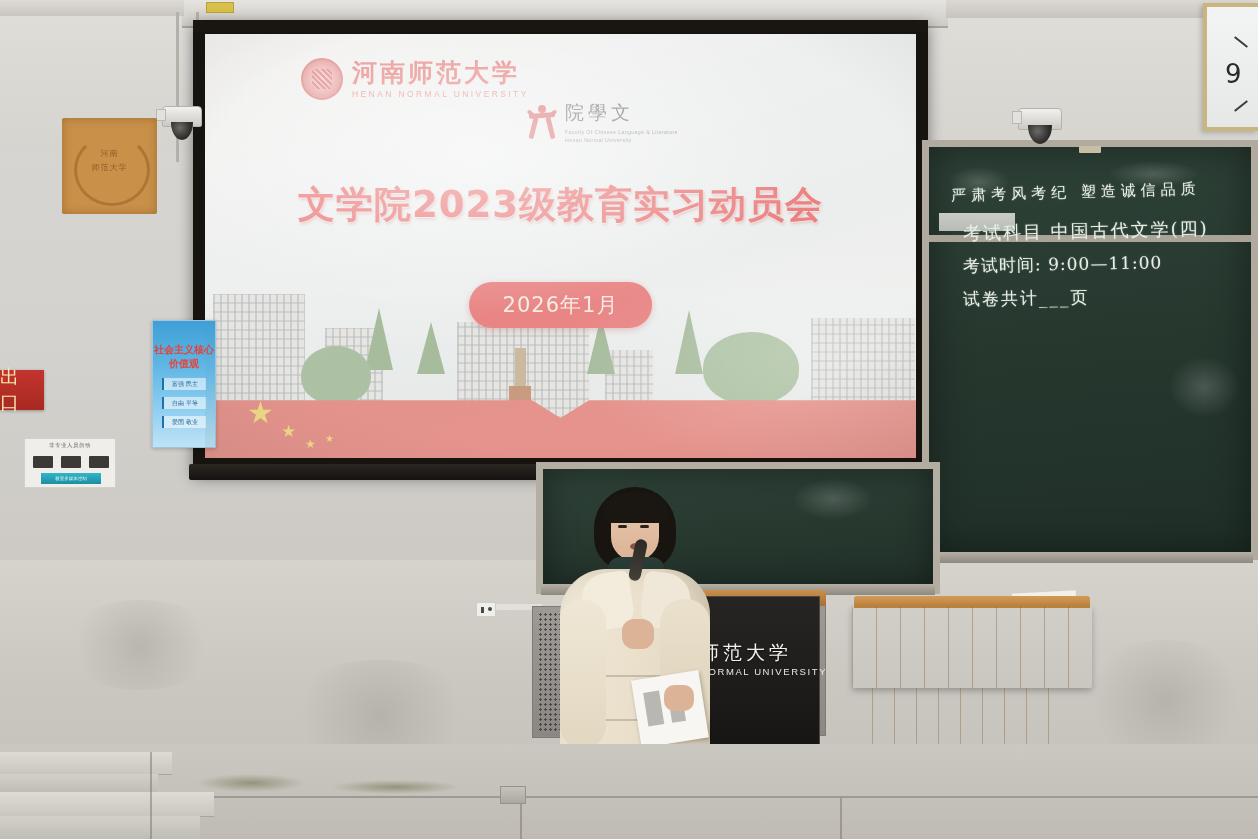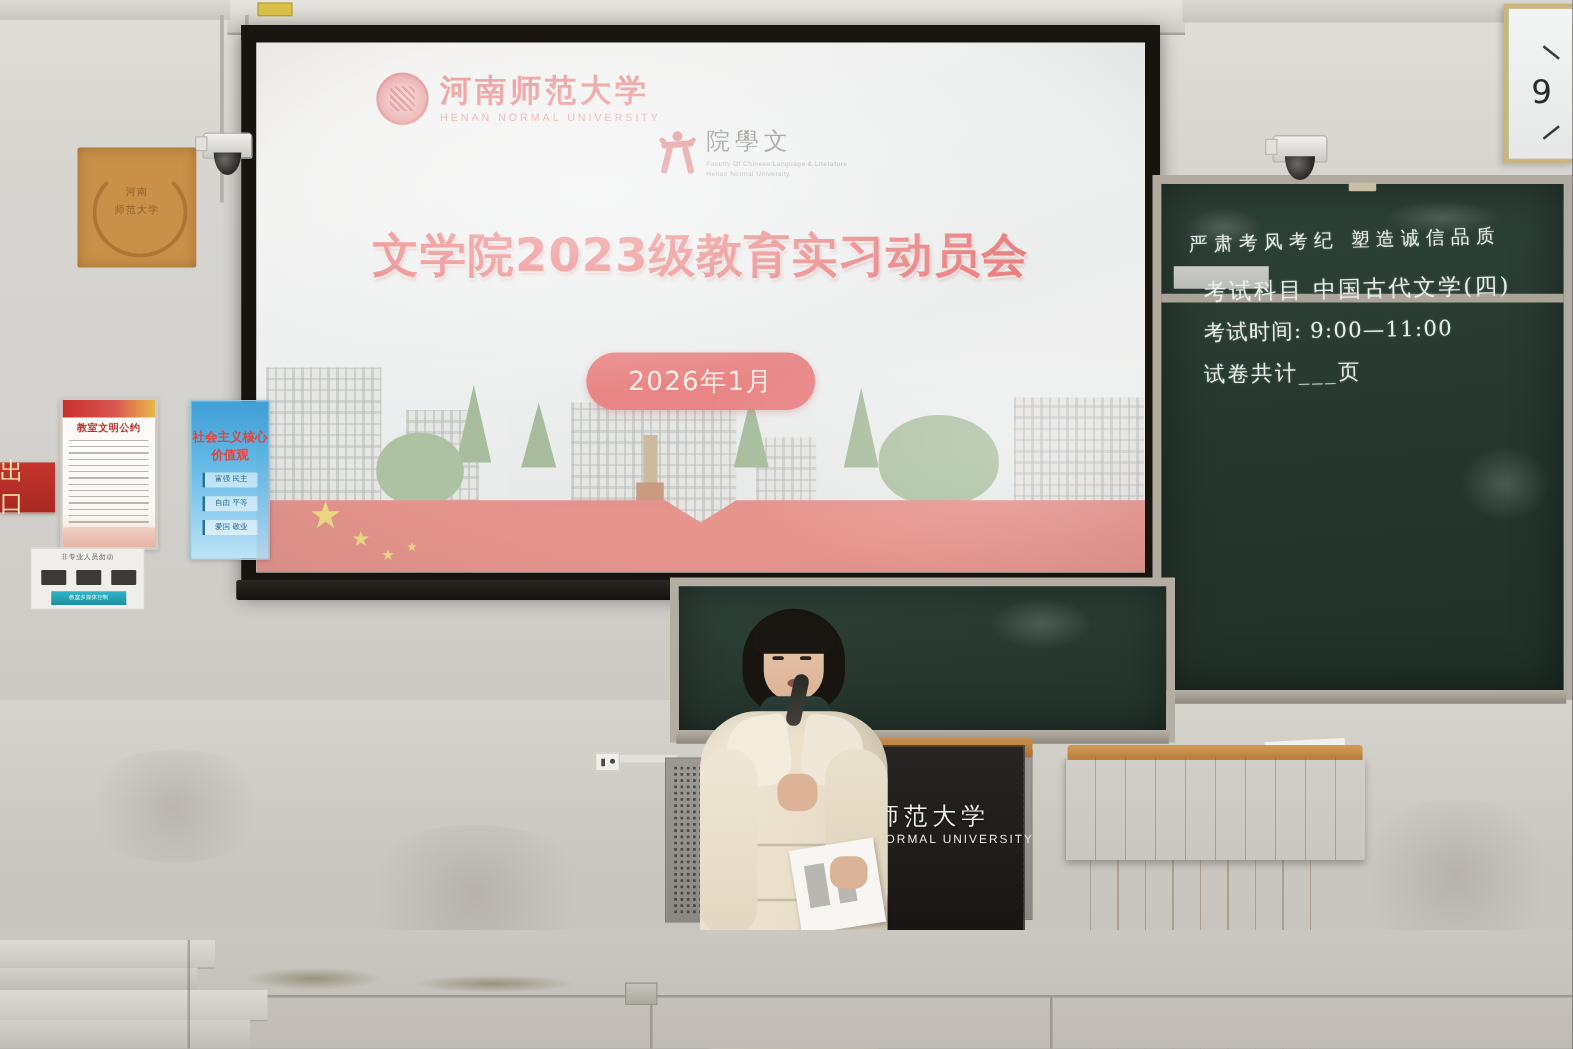--- a/index.html
+++ b/index.html
@@ -609,26 +609,20 @@
   </div>
 
   <div id="wall-clock">
     <div class="tick" style="left:26px;top:34px;transform:rotate(38deg);"></div>
     <div class="tick" style="left:26px;top:98px;transform:rotate(-38deg);"></div>
     <div class="num">9</div>
   </div>
 
   <div id="exit-sign">出口</div>
 
-  <div id="poster-rules">
-    <div class="hdr"></div>
-    <div class="ttl">教室文明公约</div>
-    <div class="lines"></div>
-    <div class="ftr"></div>
-  </div>
 
   <div id="poster-blue">
     <div class="bttl">社会主义核心价值观</div>
     <div class="chip">富强 民主</div>
     <div class="chip">自由 平等</div>
     <div class="chip">爱国 敬业</div>
   </div>
 
   <div id="switch-panel">
     <div class="lbl">非专业人员勿动</div>

